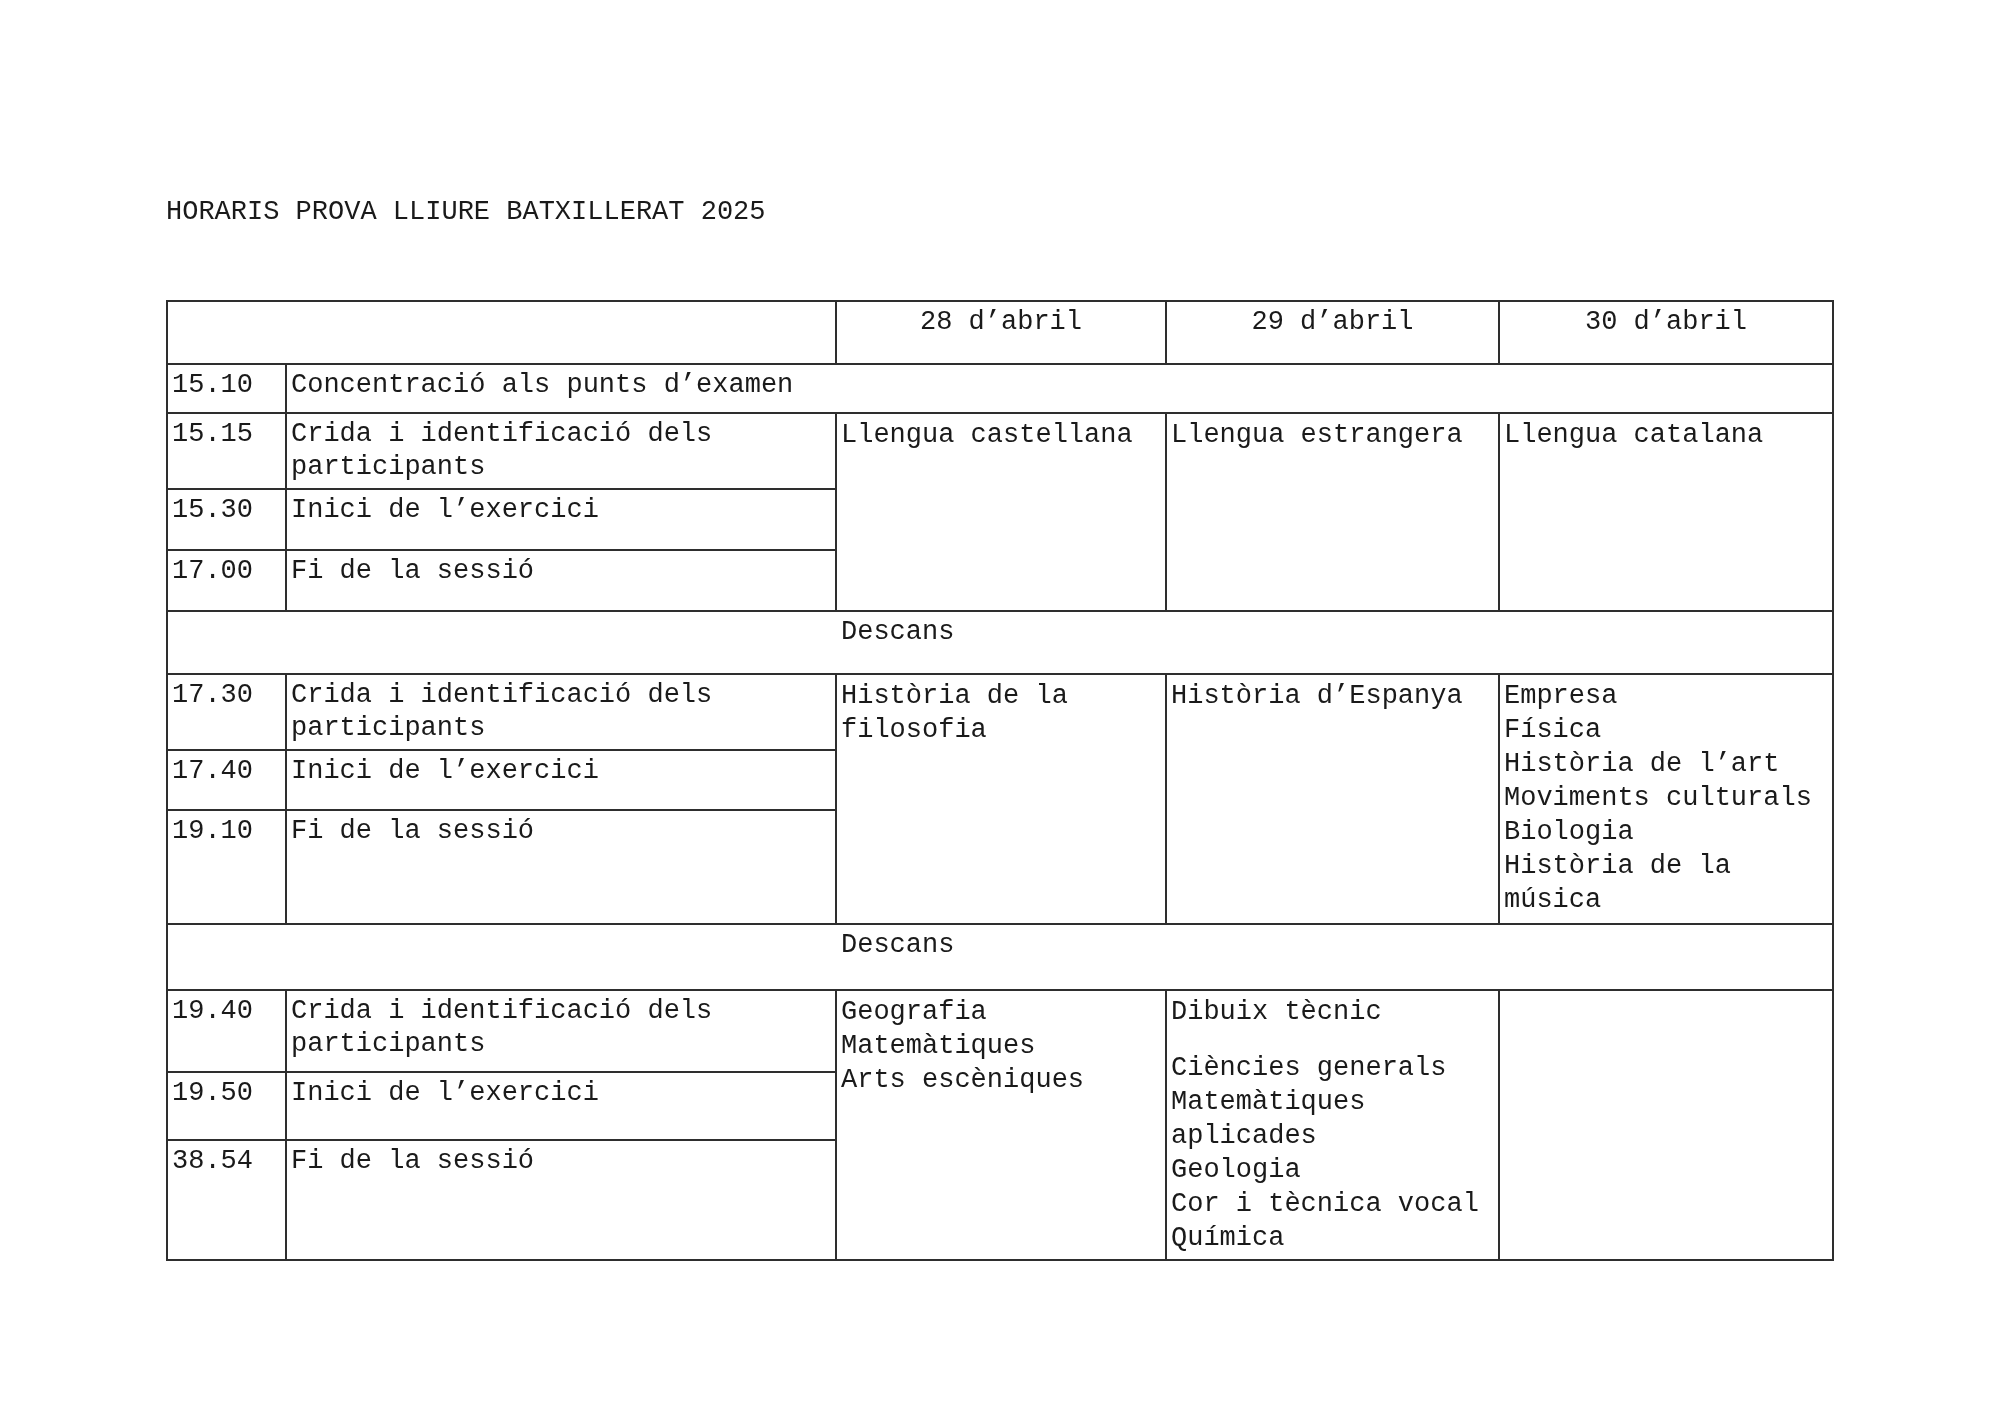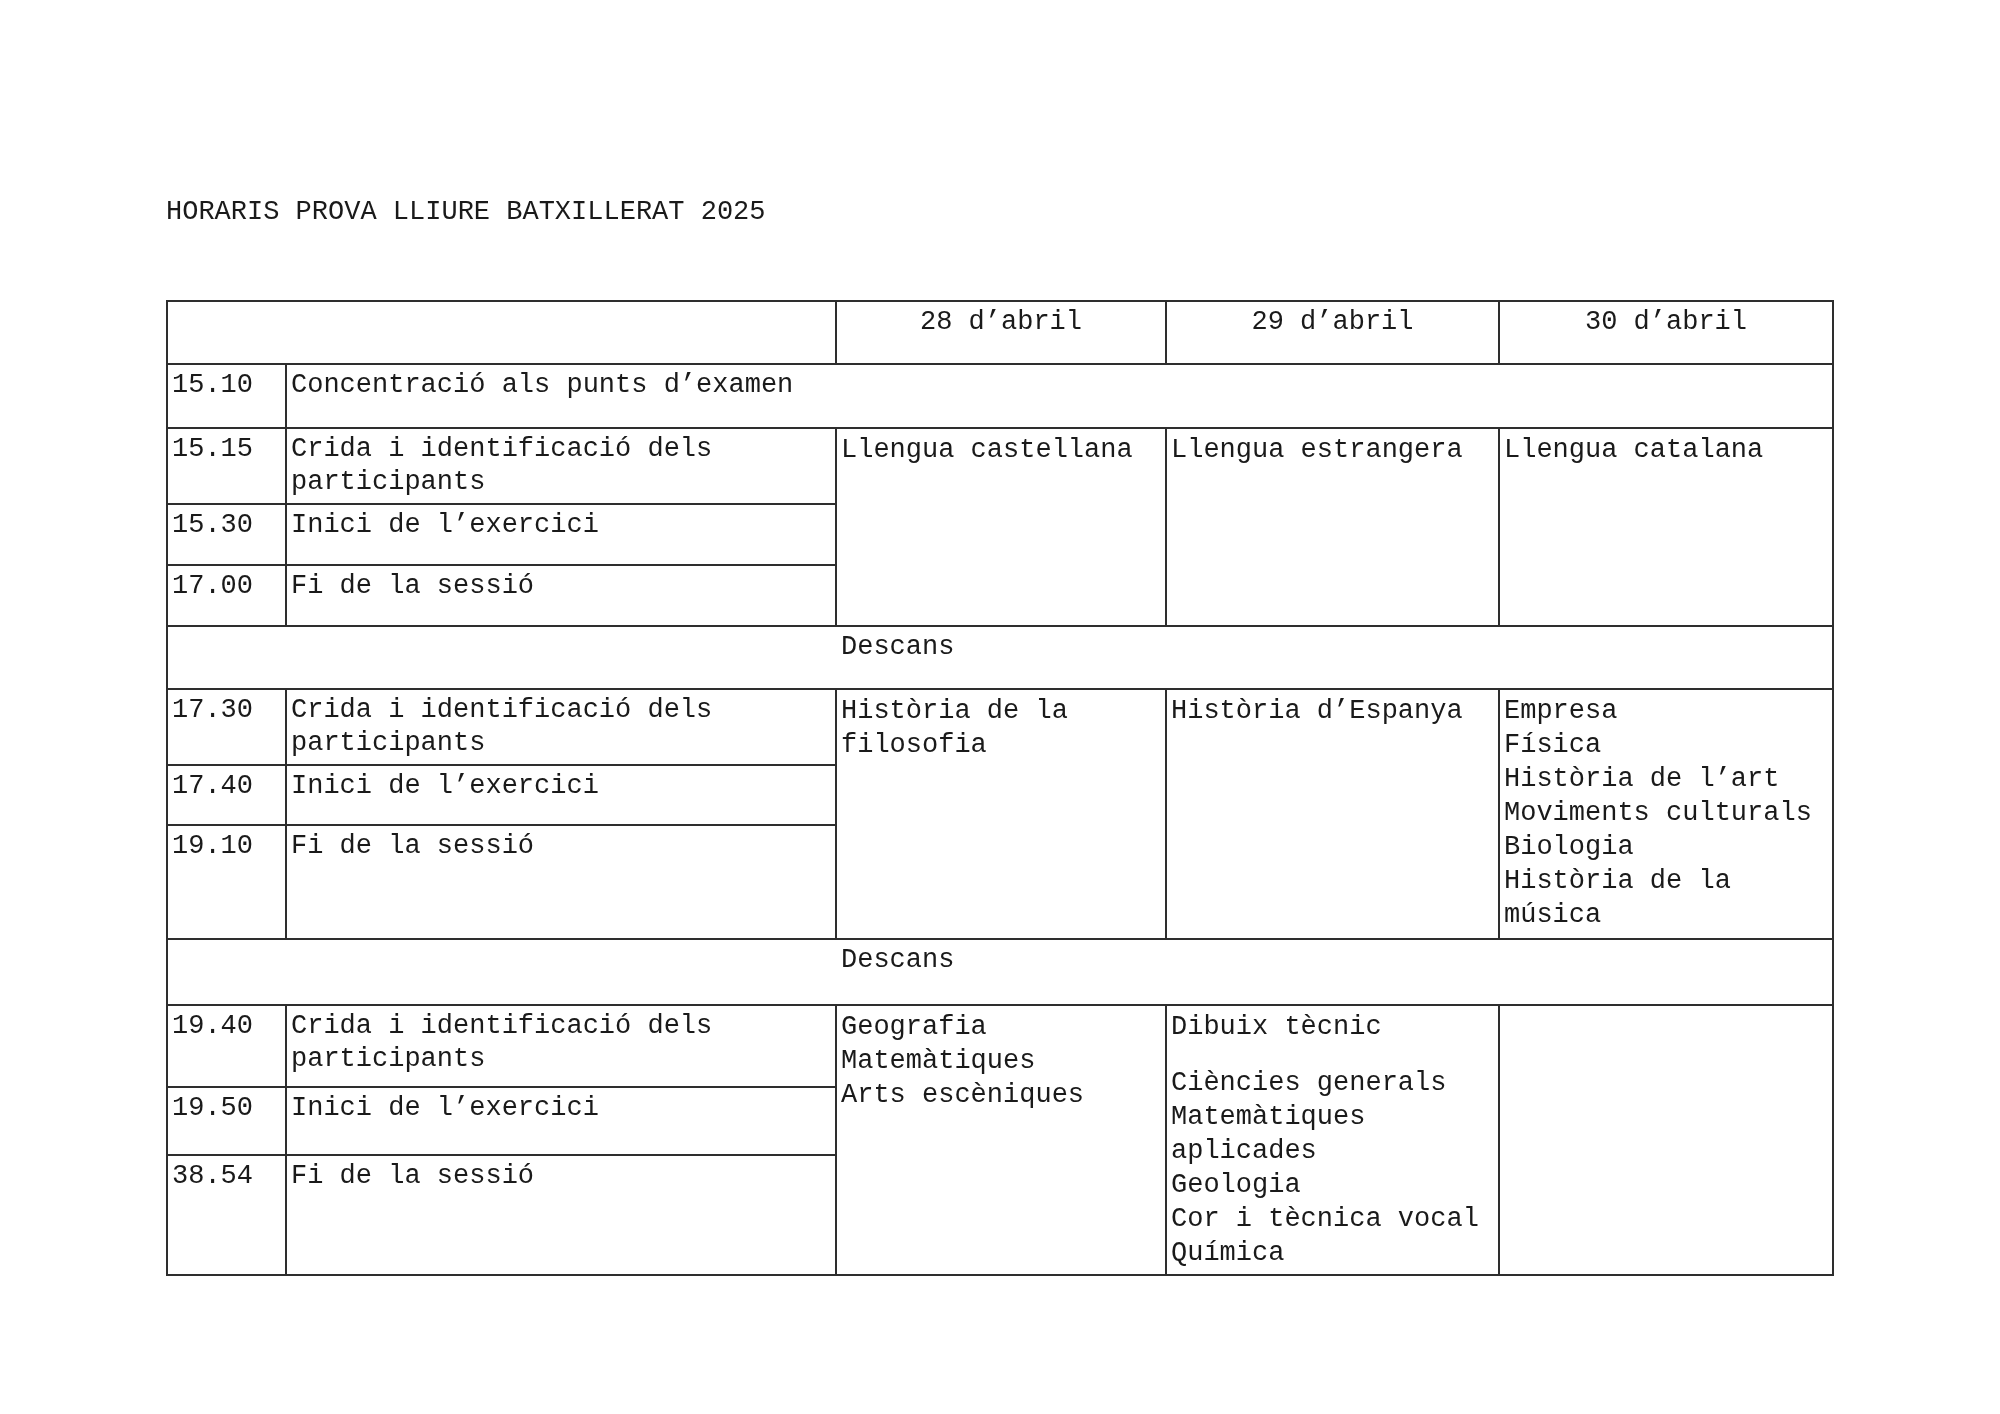--- a/index.html
+++ b/index.html
@@ -90,21 +90,21 @@
     </colgroup>
 
     <tbody>
         <tr style="height:63px">
       <td class="nocell" colspan="2"></td>
       <td class="datehead">28 d’abril</td>
       <td class="datehead">29 d’abril</td>
       <td class="datehead">30 d’abril</td>
     </tr>
 
-    <tr style="height:64px">
+    <tr style="height:49px">
       <td class="time">15.10</td>
       <td class="activity" colspan="4">Concentració als punts d’examen</td>
     </tr>
 
     <tr style="height:62px">
       <td class="time">15.15</td>
       <td class="activity">Crida i identificació dels participants</td>
       <td class="subject" rowspan="3">
             <div class="para">
               <div class="line">Llengua castellana</div>

